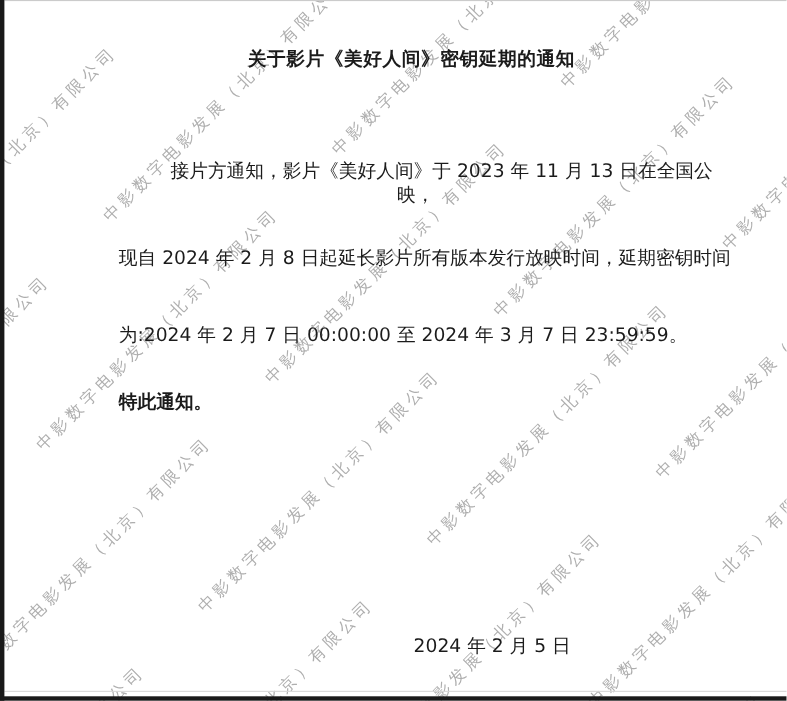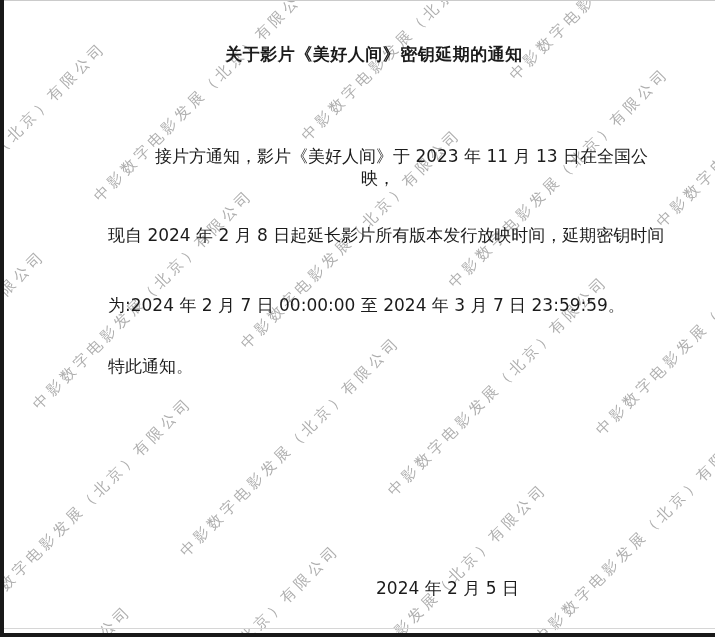--- a/index.html
+++ b/index.html
@@ -45,21 +45,21 @@
   .title{
     top:43px;left:108px;right:75px;
     text-align:center;
     font-size:21px;font-weight:bold;
     line-height:24px;letter-spacing:0.5px;
   }
   .salutation{top:89px;left:108px;}
   .p1{top:145px;left:96px;right:55px;text-indent:47px;text-align:center;}
   .p2{top:224px;left:108px;right:40px;}
   .p3{top:294px;left:108px;right:40px;}
-  .p4{top:355px;left:108px;}
+  .p4{top:355px;left:108px;font-weight:bold;}
   .company{top:514px;left:377px;}
   .date{top:577px;left:376px;}
 </style>
 </head>
 <body>
 
 <div class="border-top"></div>
 <div class="edge-left"></div>
 <div class="border-bottom"></div>
 <div class="edge-bottom"></div>

